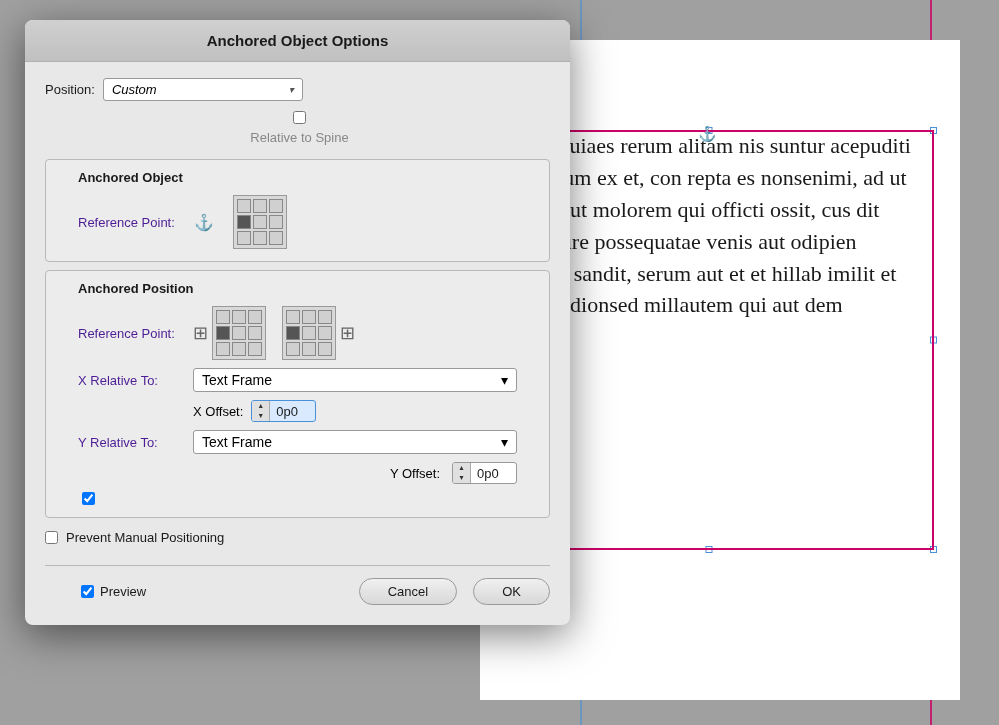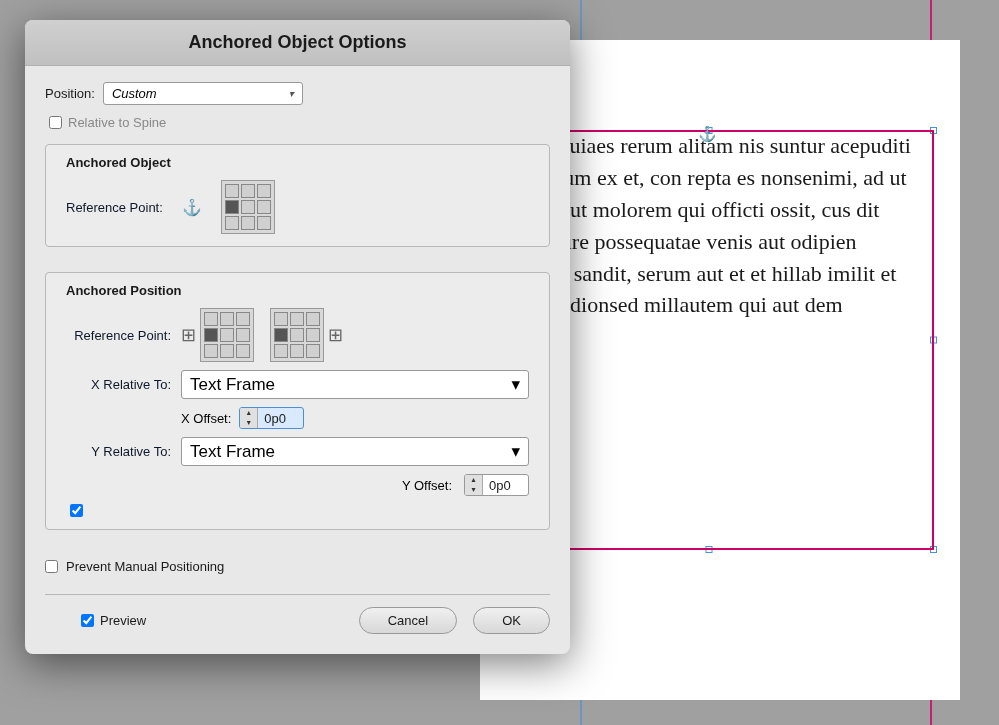--- a/index.html
+++ b/index.html
@@ -131,21 +131,21 @@
       padding: 0;
       overflow: hidden;
     }
 
     .dialog-titlebar {
       background: linear-gradient(to bottom, #d0d0d0, #c0c0c0);
       padding: 12px 16px;
       text-align: center;
       border-bottom: 1px solid #b0b0b0;
       font-weight: 600;
-      font-size: 18px;
+      font-size: 15px;
       color: #1a1a1a;
     }
 
     .dialog-body {
       padding: 16px 20px 20px;
     }
 
     
     .position-row {
       display: flex;
@@ -182,35 +182,36 @@
       margin-left: 8px;
     }
 
     
     .checkbox-row {
       display: flex;
       align-items: center;
       gap: 6px;
       margin-bottom: 14px;
       padding-left: 4px;
+      flex-direction: column;
     }
 
     input[type=checkbox] {
       width: 13px;
       height: 13px;
       cursor: pointer;
     }
 
     
     .section-box {
       border: 1px solid #b8b8b8;
       border-radius: 4px;
-      margin-bottom: 25px;
+      margin-bottom: 8px;
       background: #ececec;
-      padding: 10px 20px 12px;
+      padding: 10px 32px 12px;
     }
 
     .section-title {
       font-size: 13px;
       font-weight: 600;
       color: #1a1a1a;
       margin-bottom: 10px;
     }
 
     .ref-point-row {
@@ -256,36 +257,36 @@
     
     .form-row {
       display: flex;
       align-items: center;
       margin-bottom: 8px;
     }
 
     .form-label {
       width: 115px;
       font-size: 13px;
-      color: #0f172a;
-      text-align: right;
+      color: #4c1d95;
+      text-align: left;
       padding-right: 10px;
     }
 
     .wide-select {
       flex: 1;
       display: flex;
       align-items: center;
       background: white;
       border: 1px solid #999;
       border-radius: 3px;
       padding: 3px 8px;
       cursor: pointer;
       justify-content: space-between;
-      font-size: 17px;
+      font-size: 14px;
     }
 
     .spinner-input {
       display: flex;
       align-items: center;
       border: 1px solid #4a90d9;
       border-radius: 3px;
       overflow: hidden;
       background: #d9eaff;
     }

